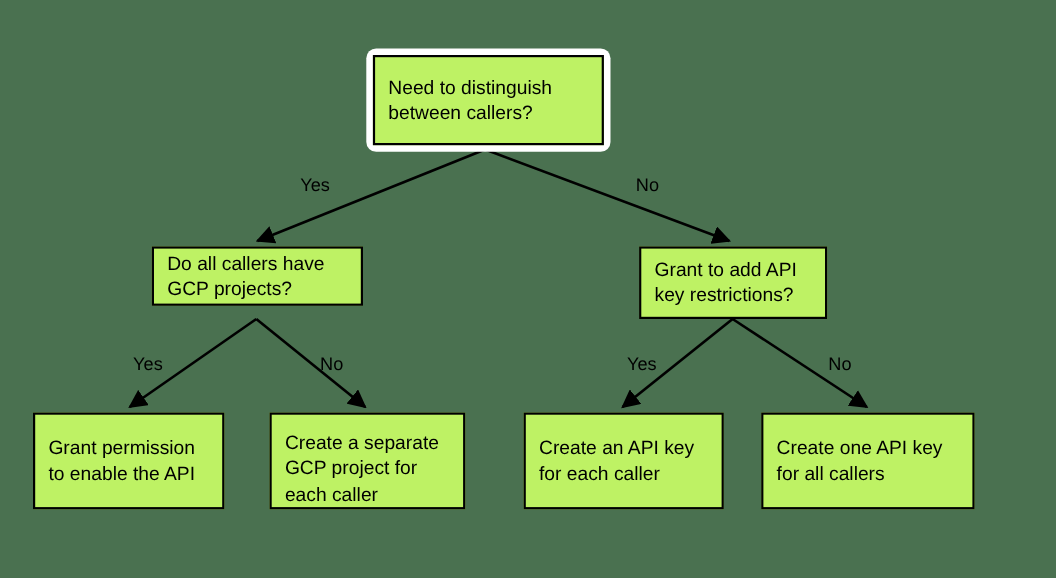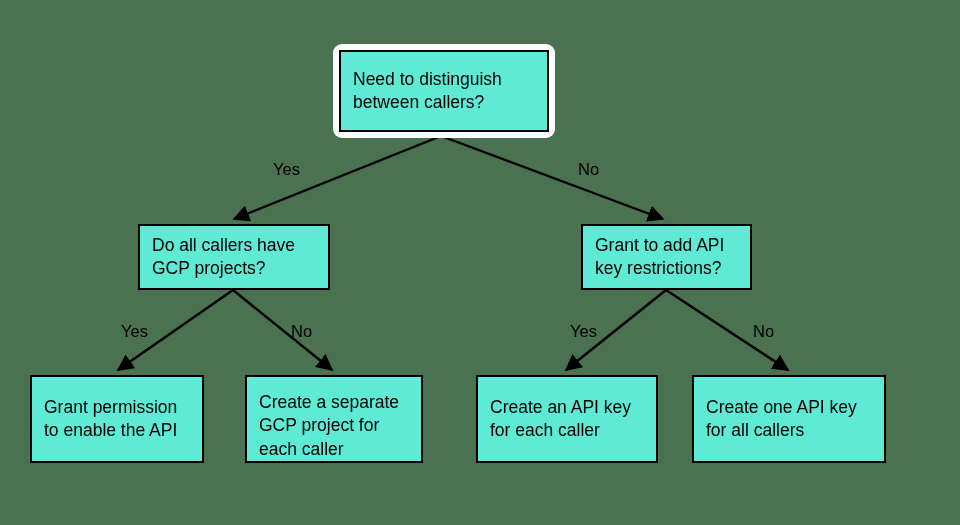--- a/index.html
+++ b/index.html
@@ -22,21 +22,21 @@
   svg#edges {
     position: absolute;
     left: 0;
     top: 0;
     width: 960px;
     height: 525px;
     pointer-events: none;
   }
   .node {
     position: absolute;
-    background: #5eead4;
+    background: #bef264;
     border: 2px solid #000000;
     box-sizing: border-box;
     display: flex;
     align-items: center;
     justify-content: flex-start;
   }
   .node .node-text {
     font-size: 17.5px;
     line-height: 1.33;
     color: #000000;
@@ -84,21 +84,21 @@
 
     <line x1="666" y1="290" x2="788" y2="370" stroke="#000000" stroke-width="2.4" marker-end="url(#arrow)"></line>
   </svg>
 
   <div class="root-shell" style="left:333px; top:44px; width:222px; height:94px;"></div>
   <div class="node" style="left:339px; top:50px; width:210px; height:82px;">
     <div class="node-text">Need to distinguish
 between callers?</div>
   </div>
 
-  <div class="node" style="left:138px; top:224px; width:192px; height:66px;">
+  <div class="node" style="left:138px; top:224px; width:192px; height:54px;">
     <div class="node-text">Do all callers have
 GCP projects?</div>
   </div>
 
   <div class="node" style="left:581px; top:224px; width:171px; height:66px;">
     <div class="node-text">Grant to add API
 key restrictions?</div>
   </div>
 
   <div class="node" style="left:30px; top:375px; width:174px; height:88px;">

